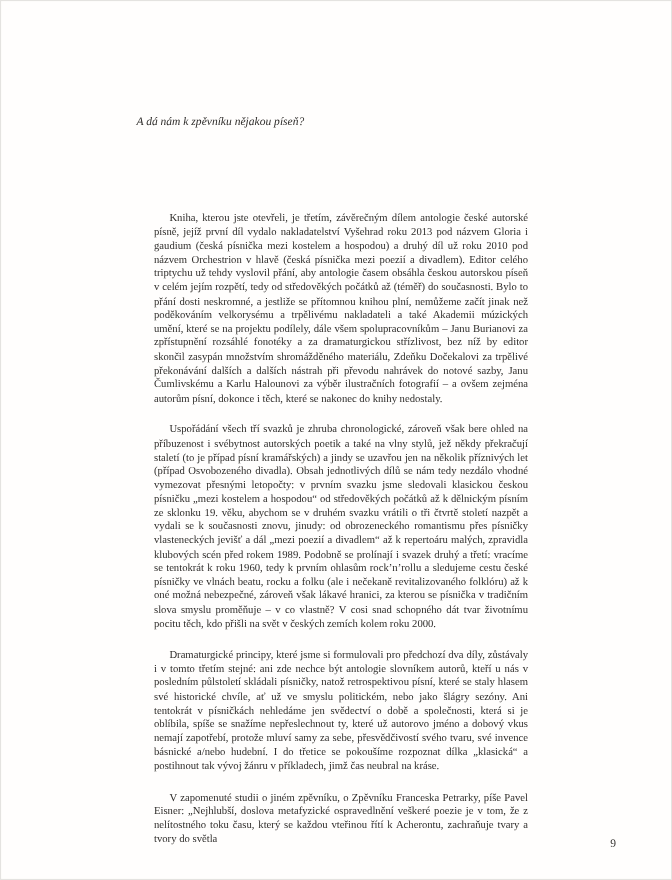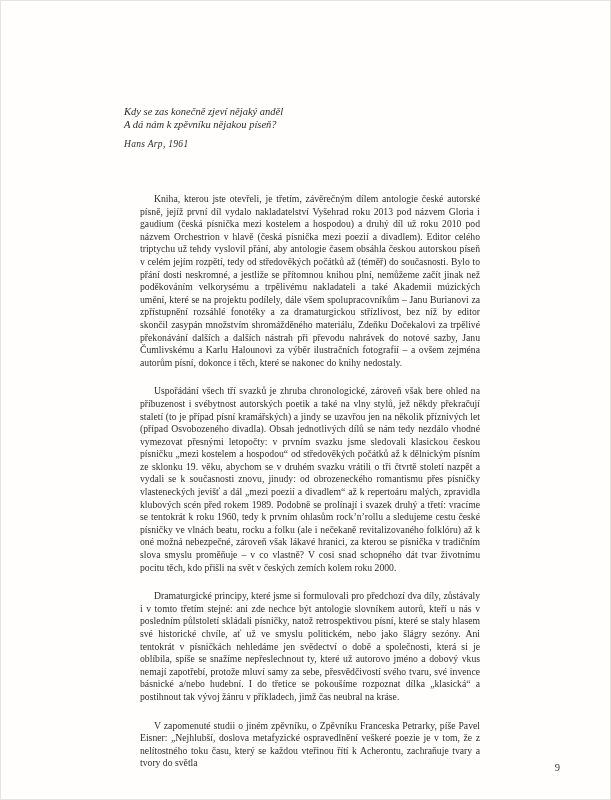--- a/index.html
+++ b/index.html
@@ -57,23 +57,21 @@
     font-size: 10.5px;
     color: #3a3836;
   }
 </style>
 </head>
 <body>
 
 <div class="page">
 
   <div class="epigraph">
-    <span class="epigraph-line">Kdy se zas konečně zjeví nějaký anděl</span>
     <span class="epigraph-line">A dá nám k zpěvníku nějakou píseň?</span>
-    <span class="epigraph-attribution">Hans Arp, 1961</span>
   </div>
 
   <div class="body-text">
     <p>Kniha, kterou jste otevřeli, je třetím, závěrečným dílem antologie české autorské písně, jejíž první díl vydalo nakladatelství Vyšehrad roku 2013 pod názvem Gloria i gaudium (česká písnička mezi kostelem a hospodou) a druhý díl už roku 2010 pod názvem Orchestrion v hlavě (česká písnička mezi poezií a divadlem). Editor celého triptychu už tehdy vyslovil přání, aby antologie časem obsáhla českou autorskou píseň v celém jejím rozpětí, tedy od středověkých počátků až (téměř) do současnosti. Bylo to přání dosti neskromné, a jestliže se přítomnou knihou plní, nemůžeme začít jinak než poděkováním velkorysému a trpělivému nakladateli a také Akademii múzických umění, které se na projektu podílely, dále všem spolupracovníkům – Janu Burianovi za zpřístupnění rozsáhlé fonotéky a za dramaturgickou střízlivost, bez níž by editor skončil zasypán množstvím shromážděného materiálu, Zdeňku Dočekalovi za trpělivé překonávání dalších a dalších nástrah při převodu nahrávek do notové sazby, Janu Čumlivskému a Karlu Halounovi za výběr ilustračních fotografií – a ovšem zejména autorům písní, dokonce i těch, které se nakonec do knihy nedostaly.</p>
     <p>Uspořádání všech tří svazků je zhruba chronologické, zároveň však bere ohled na příbuzenost i svébytnost autorských poetik a také na vlny stylů, jež někdy překračují staletí (to je případ písní kramářských) a jindy se uzavřou jen na několik příznivých let (případ Osvobozeného divadla). Obsah jednotlivých dílů se nám tedy nezdálo vhodné vymezovat přesnými letopočty: v prvním svazku jsme sledovali klasickou českou písničku „mezi kostelem a hospodou“ od středověkých počátků až k dělnickým písním ze sklonku 19. věku, abychom se v druhém svazku vrátili o tři čtvrtě století nazpět a vydali se k současnosti znovu, jinudy: od obrozeneckého romantismu přes písničky vlasteneckých jevišť a dál „mezi poezií a divadlem“ až k repertoáru malých, zpravidla klubových scén před rokem 1989. Podobně se prolínají i svazek druhý a třetí: vracíme se tentokrát k roku 1960, tedy k prvním ohlasům rock’n’rollu a sledujeme cestu české písničky ve vlnách beatu, rocku a folku (ale i nečekaně revitalizovaného folklóru) až k oné možná nebezpečné, zároveň však lákavé hranici, za kterou se písnička v tradičním slova smyslu proměňuje – v co vlastně? V cosi snad schopného dát tvar životnímu pocitu těch, kdo přišli na svět v českých zemích kolem roku 2000.</p>
     <p>Dramaturgické principy, které jsme si formulovali pro předchozí dva díly, zůstávaly i v tomto třetím stejné: ani zde nechce být antologie slovníkem autorů, kteří u nás v posledním půlstoletí skládali písničky, natož retrospektivou písní, které se staly hlasem své historické chvíle, ať už ve smyslu politickém, nebo jako šlágry sezóny. Ani tentokrát v písničkách nehledáme jen svědectví o době a společnosti, která si je oblíbila, spíše se snažíme nepřeslechnout ty, které už autorovo jméno a dobový vkus nemají zapotřebí, protože mluví samy za sebe, přesvědčivostí svého tvaru, své invence básnické a/nebo hudební. I do třetice se pokoušíme rozpoznat dílka „klasická“ a postihnout tak vývoj žánru v příkladech, jimž čas neubral na kráse.</p>
     <p>V zapomenuté studii o jiném zpěvníku, o Zpěvníku Franceska Petrarky, píše Pavel Eisner: „Nejhlubší, doslova metafyzické ospravedlnění veškeré poezie je v tom, že z nelítostného toku času, který se každou vteřinou řítí k Acherontu, zachraňuje tvary a tvory do světla</p>
   </div>
 
   <div class="page-number">9</div>

